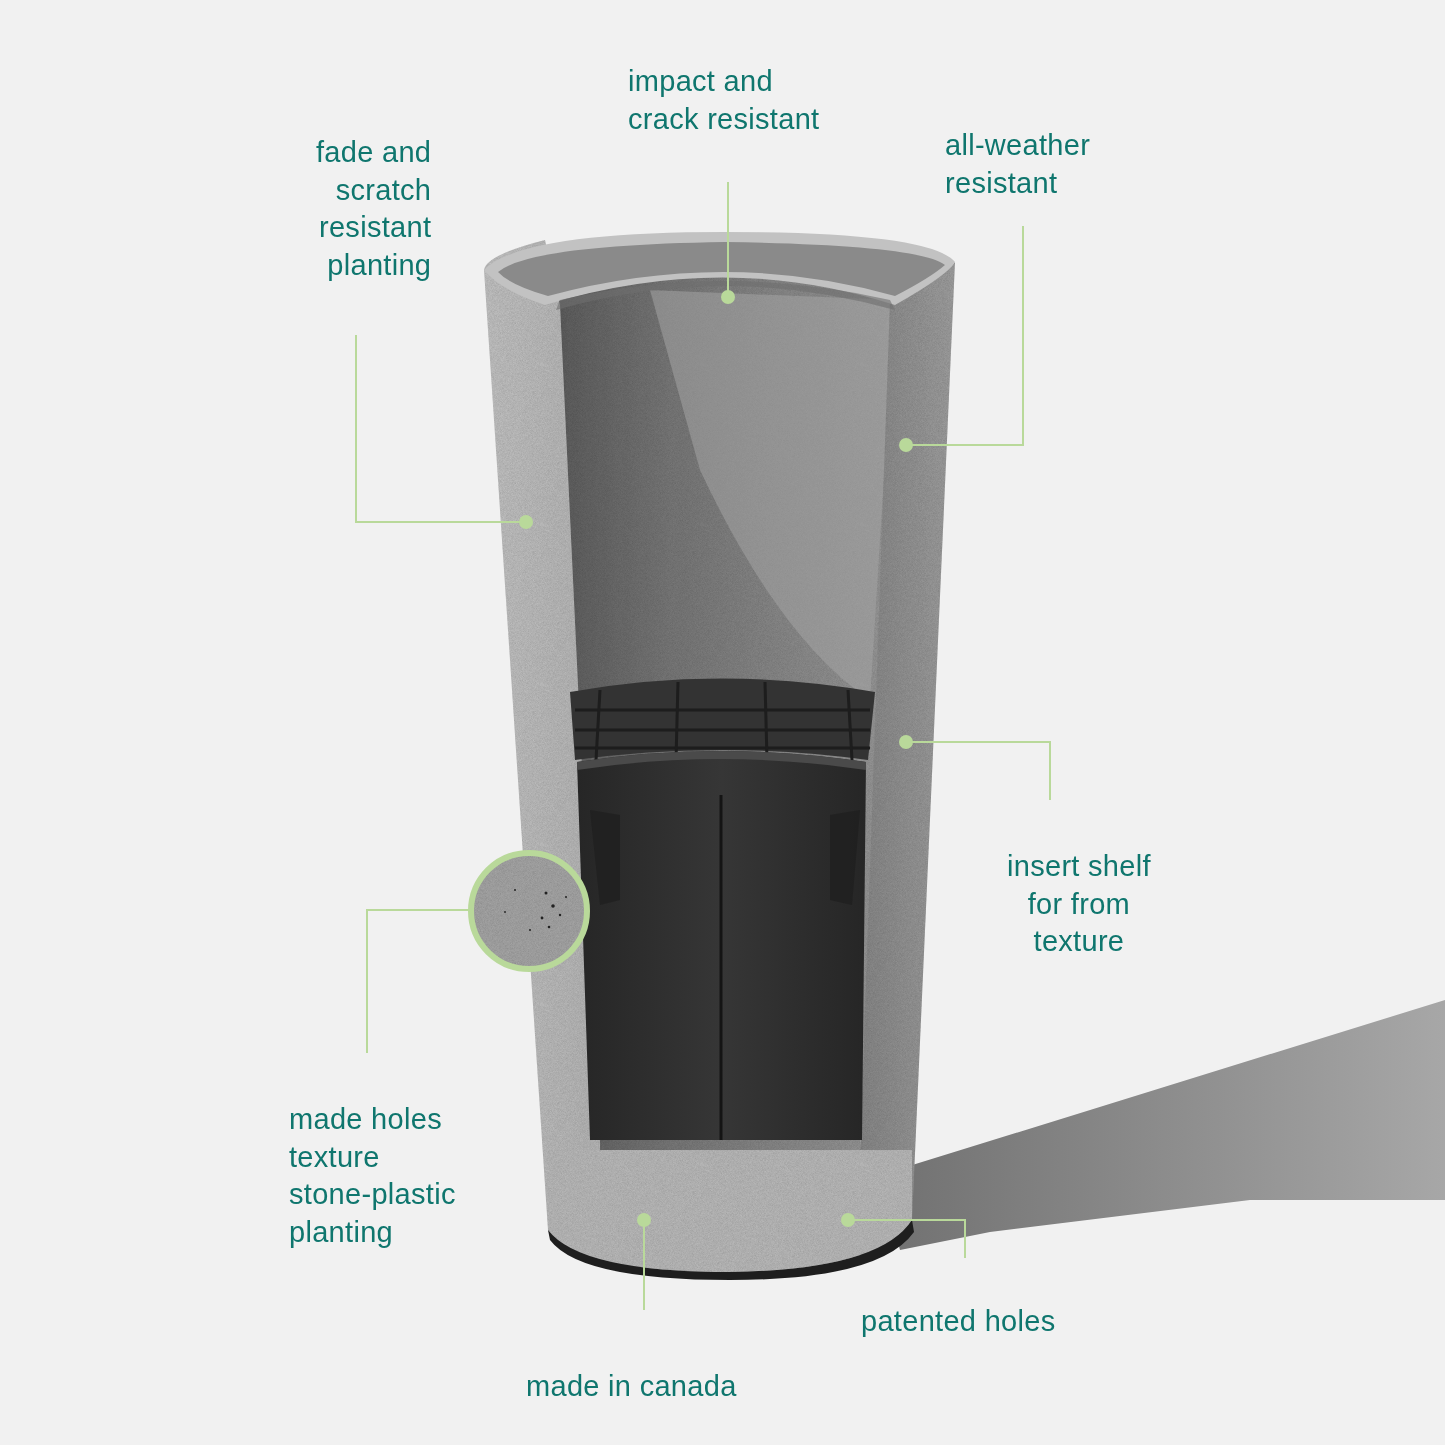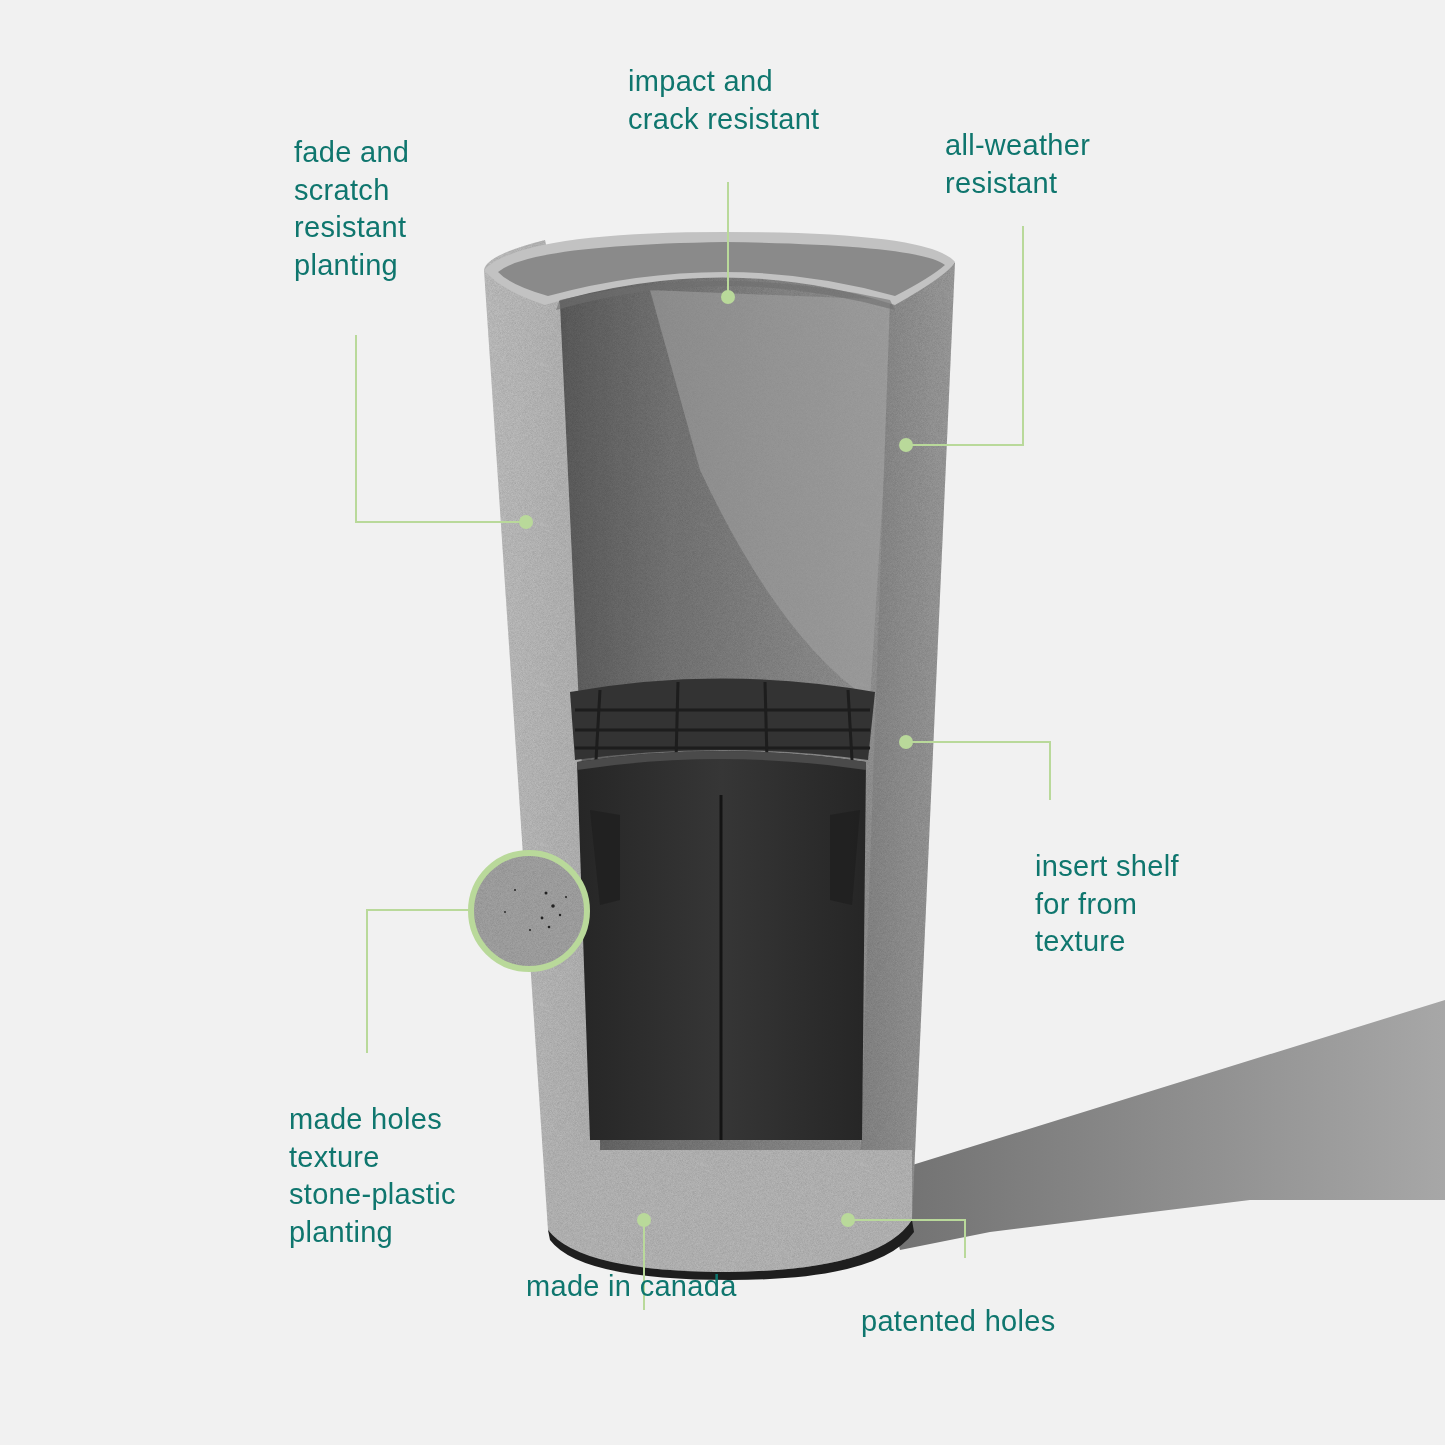--- a/index.html
+++ b/index.html
@@ -121,50 +121,50 @@
         <circle cx="566" cy="897" r="1"></circle>
           <circle cx="515" cy="890" r="1"></circle>
         <circle cx="530" cy="930" r="1"></circle>
           <circle cx="505" cy="912" r="0.9"></circle>
         <circle cx="549" cy="927" r="1.3"></circle>
       </g>
       <circle cx="529" cy="911" r="58" fill="none" stroke="#b9d99a" stroke-width="6"></circle>
     </g>
   </svg>
 
-  <div class="label" style="left:294px;top:134px;">
+  <div class="label" style="left:316px;top:134px;text-align:right;">
     <span>fade and</span>
     <span>scratch</span>
     <span>resistant</span>
     <span>planting</span>
   </div>
 
   <div class="label" style="left:628px;top:63px;">
     <span>impact and</span>
     <span>crack resistant</span>
   </div>
 
   <div class="label" style="left:945px;top:127px;">
     <span>all-weather</span>
     <span>resistant</span>
   </div>
 
-  <div class="label" style="left:1035px;top:848px;">
+  <div class="label" style="left:1007px;top:848px;text-align:center;">
     <span>insert shelf</span>
     <span>for from</span>
     <span>texture</span>
   </div>
 
   <div class="label" style="left:289px;top:1101px;">
     <span>made holes</span>
     <span>texture</span>
     <span>stone-plastic</span>
     <span>planting</span>
   </div>
 
   <div class="label" style="left:861px;top:1303px;">
     <span>patented holes</span>
   </div>
 
-  <div class="label" style="left:526px;top:1268px;text-align:center;">
+  <div class="label" style="left:526px;top:1368px;text-align:center;">
     <span>made in canada</span>
   </div>
 </div>
 
 </body></html>

